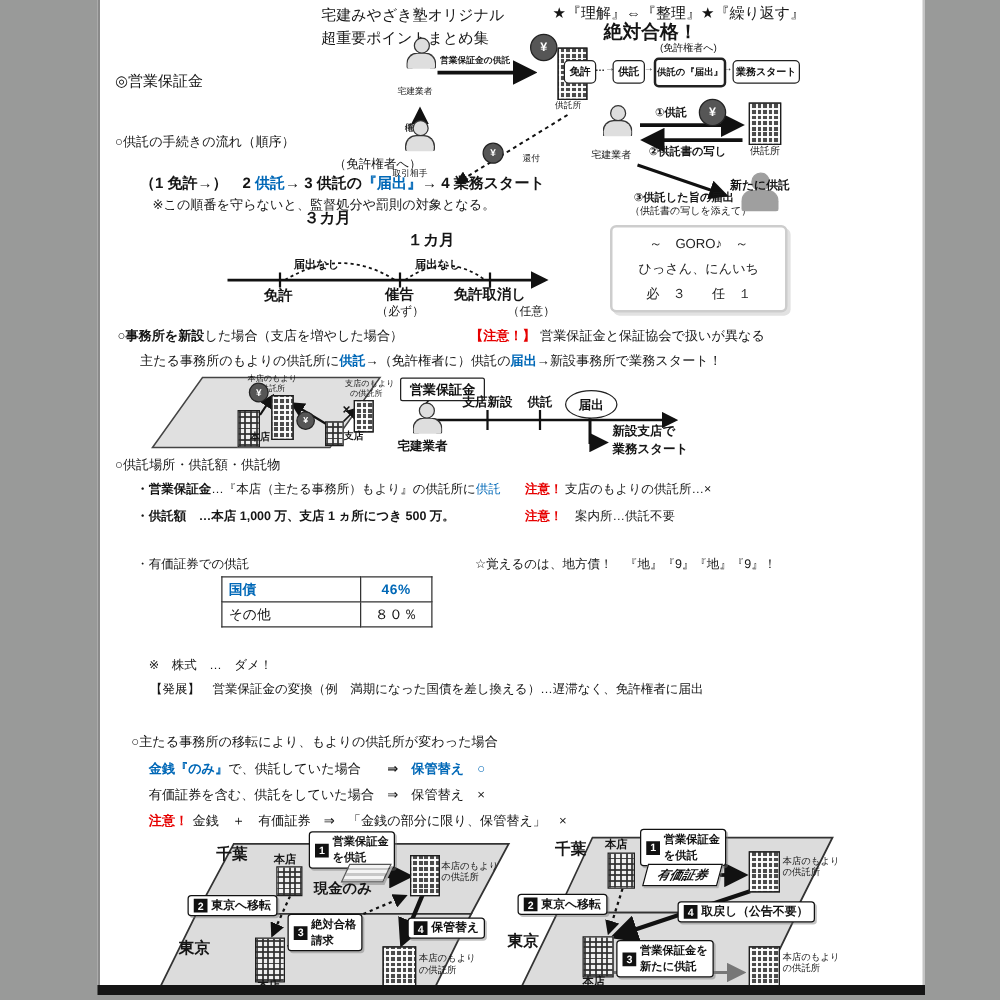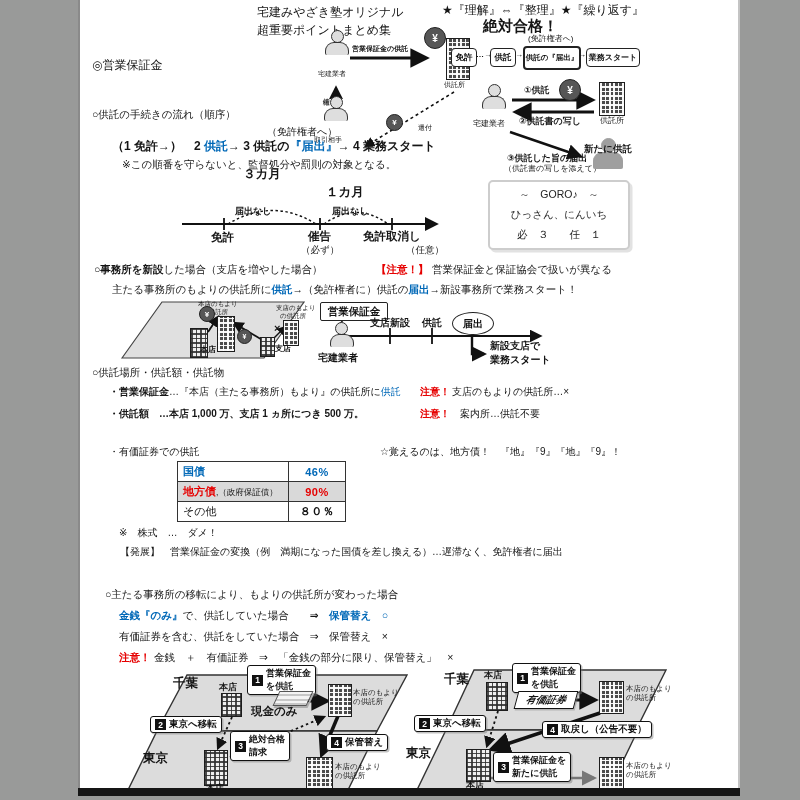--- a/index.html
+++ b/index.html
@@ -231,27 +231,23 @@
   <div class="t" style="left:380px;top:408px;font-size:10px;">案内所…供託不要</div>
 
   <div class="t" style="left:29px;top:446px;font-size:10px;">・有価証券での供託</div>
   <div class="t" style="left:300px;top:446px;font-size:10px;">☆覚えるのは、地方債！　『地』『9』『地』『9』！</div>
   <table class="sec">
     <tbody>
         <tr>
       <td class="lab blue">国債</td>
       <td class="val blue">46%</td>
     </tr>
-    <tr class="gray">
-      <td class="lab"><span class="red">地方債</span><span class="sub">,（政府保証債）</span></td>
-      <td class="val red">90%</td>
-    </tr>
     <tr class="plain">
       <td class="lab">その他</td>
-      <td class="val" style="font-weight:bold;">８０％</td>
+      <td class="val" style="font-weight:normal;">８０％</td>
     </tr>
   </tbody>
     </table>
   <div class="t" style="left:39px;top:527px;font-size:10px;">※　株式　…　ダメ！</div>
   <div class="t" style="left:40px;top:546px;font-size:10px;">【発展】　営業保証金の変換（例　満期になった国債を差し換える）…遅滞なく、免許権者に届出</div>
 
   <div class="t" style="left:25px;top:588px;font-size:10.5px;">○主たる事務所の移転により、もよりの供託所が変わった場合</div>
   <div class="t" style="left:39px;top:609px;font-size:10.5px;"><span class="b blue">金銭『のみ』</span><span>で、供託していた場合　　</span><span class="b">⇒　</span><span class="b blue">保管替え　○</span></div>
   <div class="t" style="left:39px;top:630px;font-size:10.5px;">有価証券を含む、供託をしていた場合　⇒　保管替え　×</div>
   <div class="t b red" style="left:39px;top:651px;font-size:10.5px;">注意！</div>

